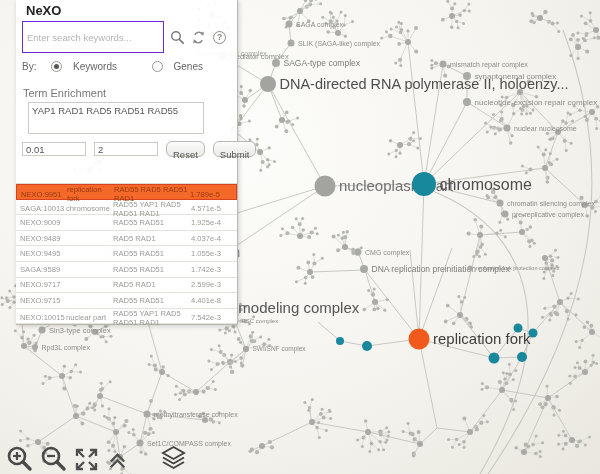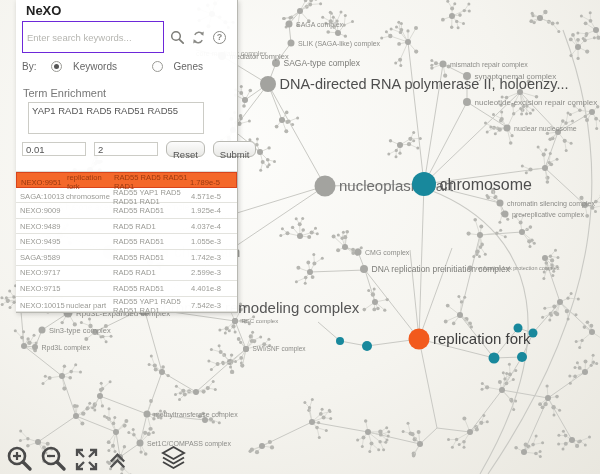--- a/index.html
+++ b/index.html
@@ -39,21 +39,21 @@
     display:block; width:176px; height:32px; margin:0 12px; border:1px solid #ccccc6; background:#fff;
     font-family:"Liberation Sans", sans-serif; font-size:9.5px; color:#555; padding:2px 3px; resize:none; outline:none;
   }
   .param-row { display:flex; align-items:center; gap:8px; padding:7px 6px 6px 6px; }
   .param-input { width:64px; height:14px; border:1px solid #ccccc6; font-size:9.5px; color:#555; padding:0 3px; outline:none; }
   .btn {
     height:15px; font-size:9.5px; color:#555; padding:7px 6px; cursor:pointer;
     background:linear-gradient(#fcfcfc,#e9e9e6); border:1px solid #b9b9b3; border-radius:6px;
     font-family:"Liberation Sans", sans-serif;
   }
-  .result-table { margin-top:8px; border-top:1px solid #ddddd8; }
+  .result-table { margin-top:20px; border-top:1px solid #ddddd8; }
   .trow {
     display:grid; grid-template-columns:46px 47px 1fr 42px; align-items:center;
     font-size:7.6px; color:#9a9a95; padding:0 4px; height:15.6px;
     background:rgba(255,255,255,0.72); border-bottom:1px solid #e3e3de; cursor:pointer;
   }
   .trow span:last-child { text-align:left; }
   .trow.hl {
     background:#f4682a; border:1px solid #d8441c; color:#9b3a10;
   }
 

